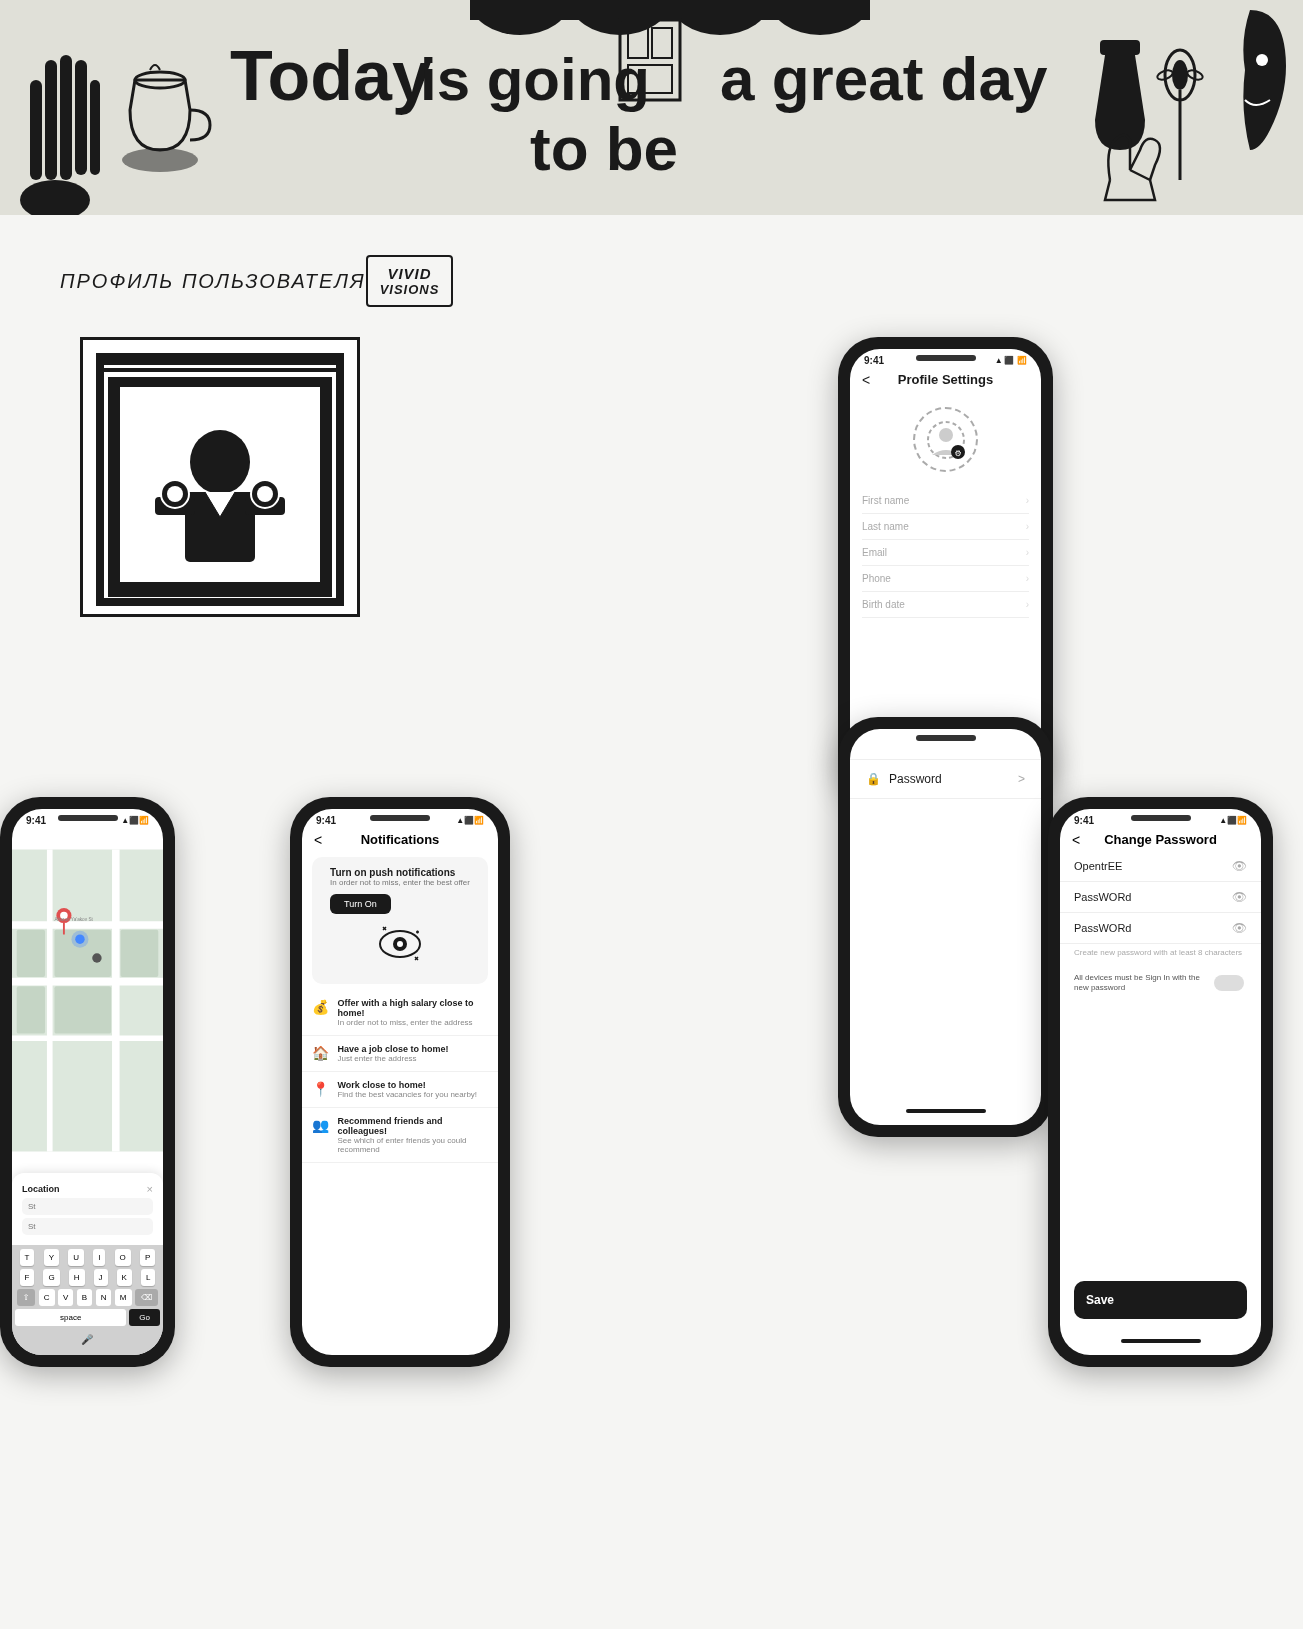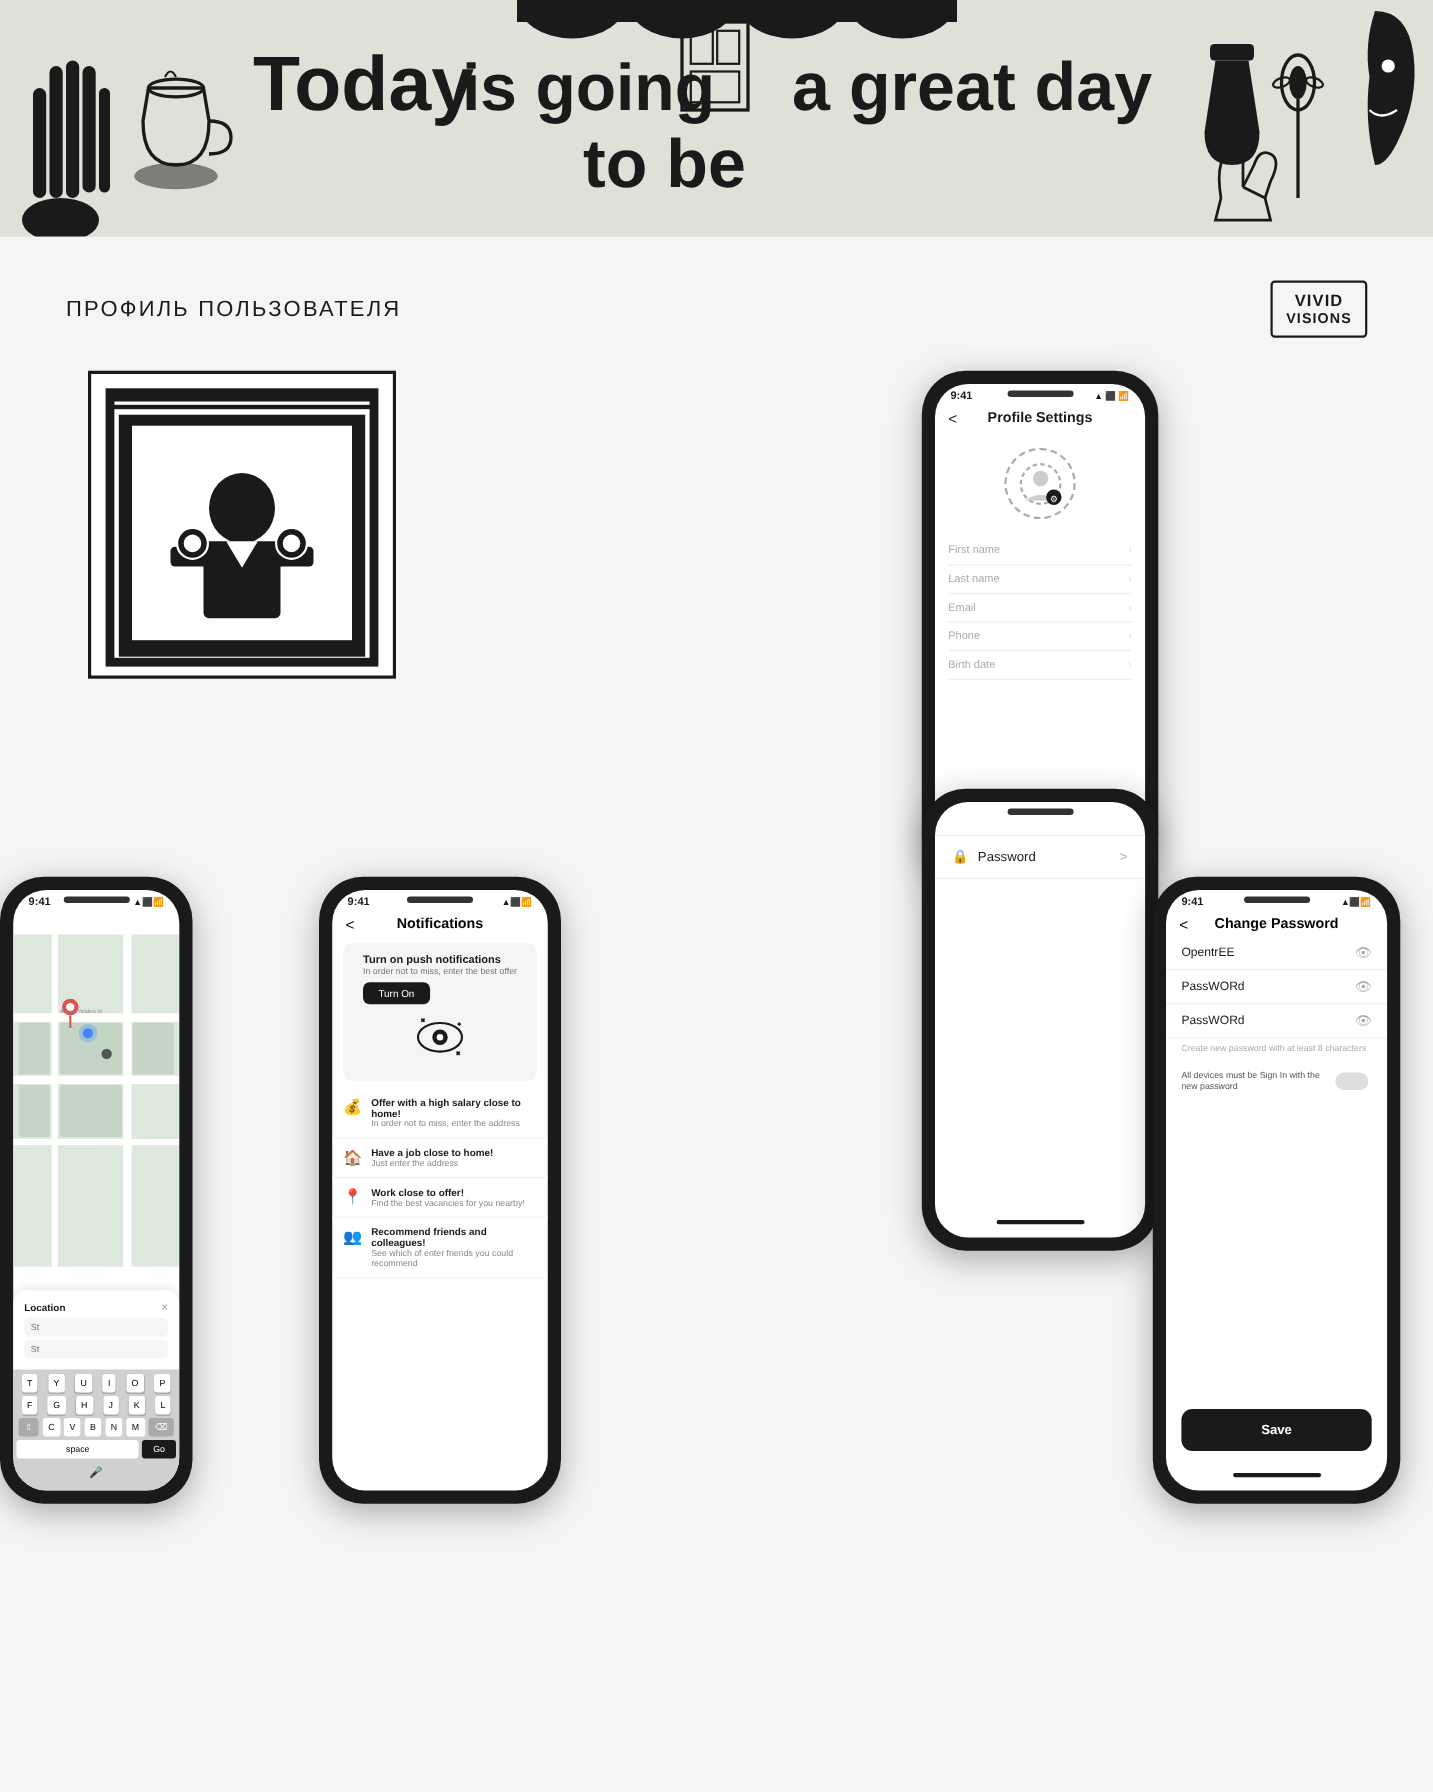--- a/index.html
+++ b/index.html
@@ -7,22 +7,23 @@
       width: 1303px;
       background: #f5f5f3;
       font-family: -apple-system, BlinkMacSystemFont, 'Helvetica Neue', Arial, sans-serif;
       overflow-x: hidden;
     }
 
     
     .section-header {
       display: flex;
       align-items: center;
-      justify-content: space-between;
+      justify-content: flex-start;
       padding: 40px 60px 30px 60px;
+      font-style: italic;
     }
     .section-title {
       font-size: 20px;
       font-weight: 500;
       color: #1a1a1a;
       letter-spacing: 2px;
       text-transform: uppercase;
     }
     .brand-logo {
       display: flex;
@@ -240,21 +241,21 @@
     .cp-toggle {
       width: 30px;
       height: 16px;
       background: #ddd;
       border-radius: 8px;
     }
     .cp-save-btn {
       margin: 16px 14px;
       background: #1a1a1a;
       color: white;
-      text-align: center;
+      text-align: left;
       padding: 12px;
       border-radius: 10px;
       font-size: 12px;
       font-weight: 600;
     }
 
     .header-svg-container {
       width: 100%;
       height: 215px;
       position: relative;
@@ -586,21 +587,21 @@
         <div class="notif-item">
           <span class="notif-item-icon">🏠</span>
           <div class="notif-item-text">
             <div class="notif-item-title">Have a job close to home!</div>
             <div class="notif-item-sub">Just enter the address</div>
           </div>
         </div>
         <div class="notif-item">
           <span class="notif-item-icon">📍</span>
           <div class="notif-item-text">
-            <div class="notif-item-title">Work close to offer!</div>
+            <div class="notif-item-title">Work close to home!</div>
             <div class="notif-item-sub">Find the best vacancies for you nearby!</div>
           </div>
         </div>
         <div class="notif-item">
           <span class="notif-item-icon">👥</span>
           <div class="notif-item-text">
             <div class="notif-item-title">Recommend friends and colleagues!</div>
             <div class="notif-item-sub">See which of enter friends you could recommend</div>
           </div>
         </div>

